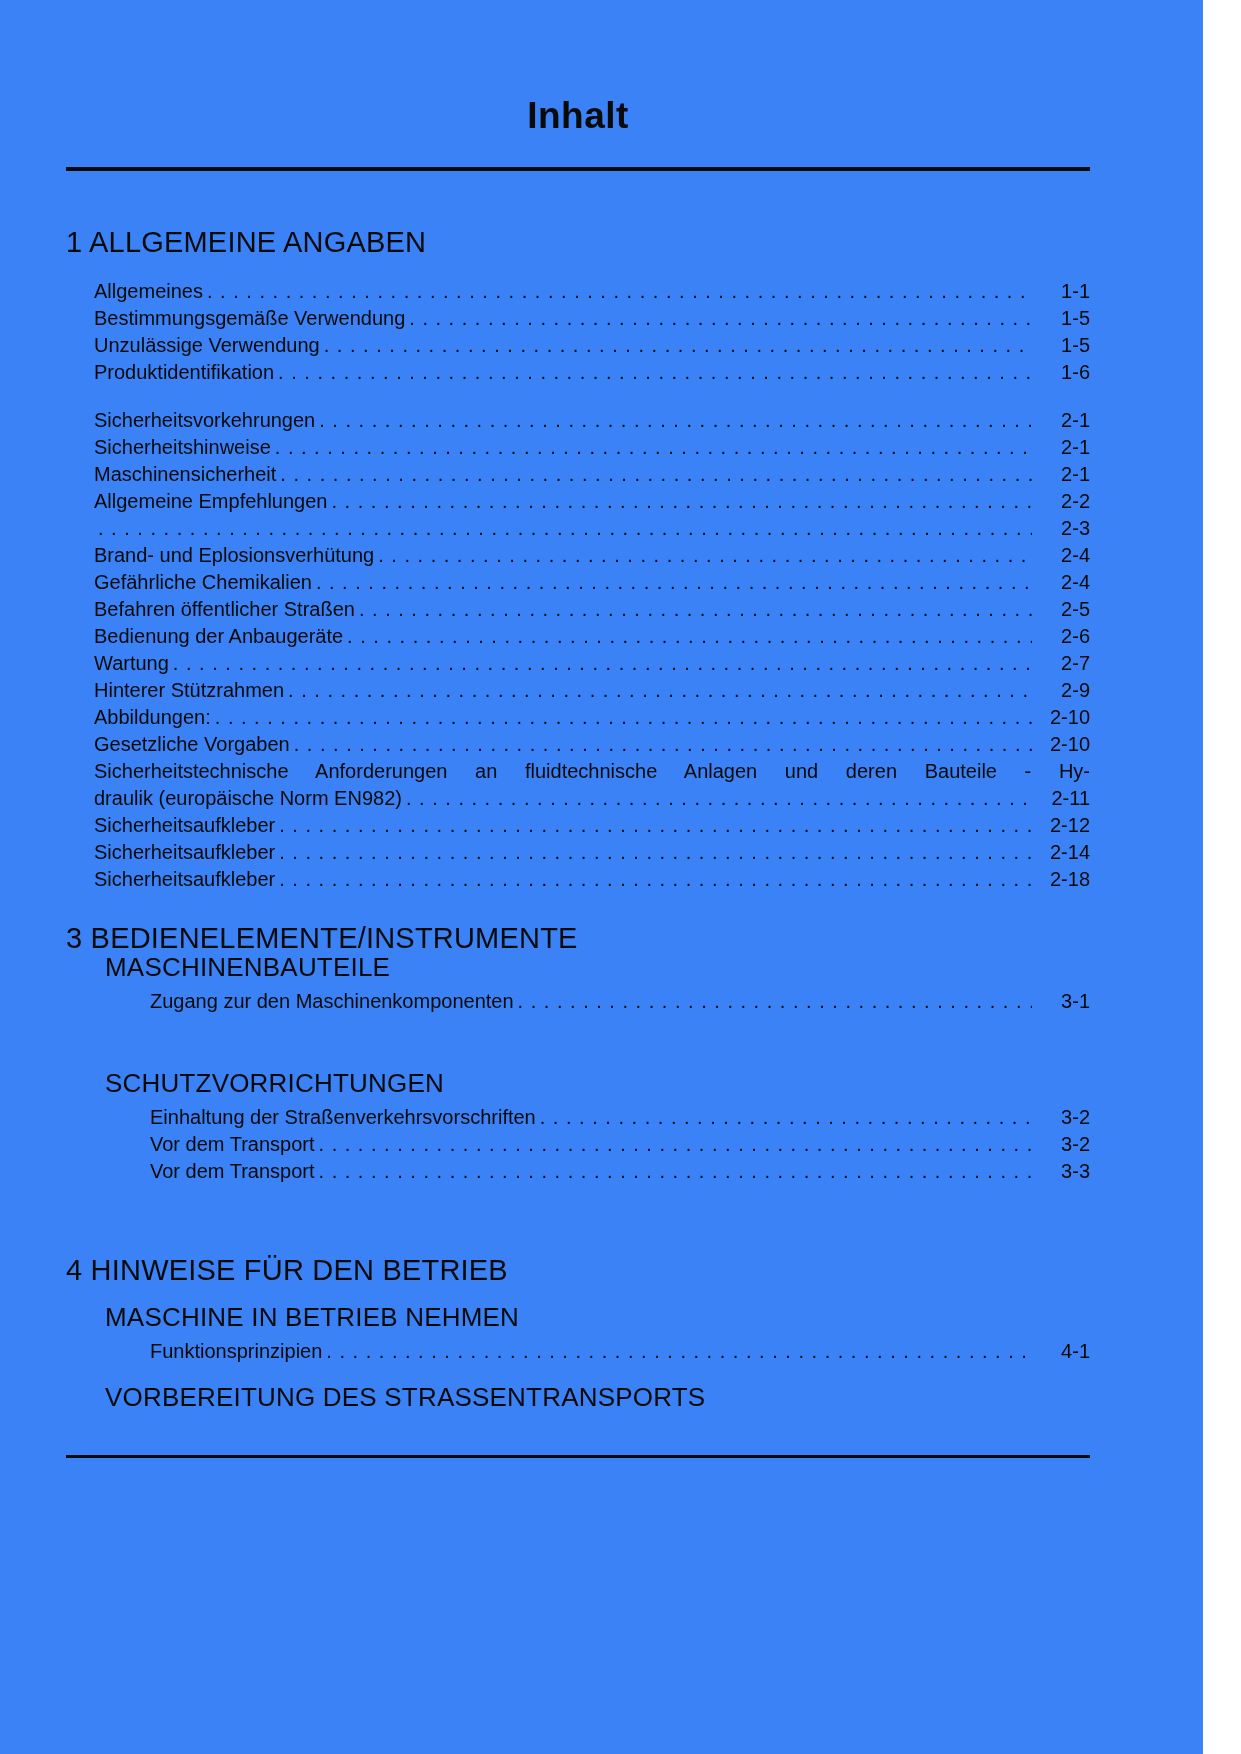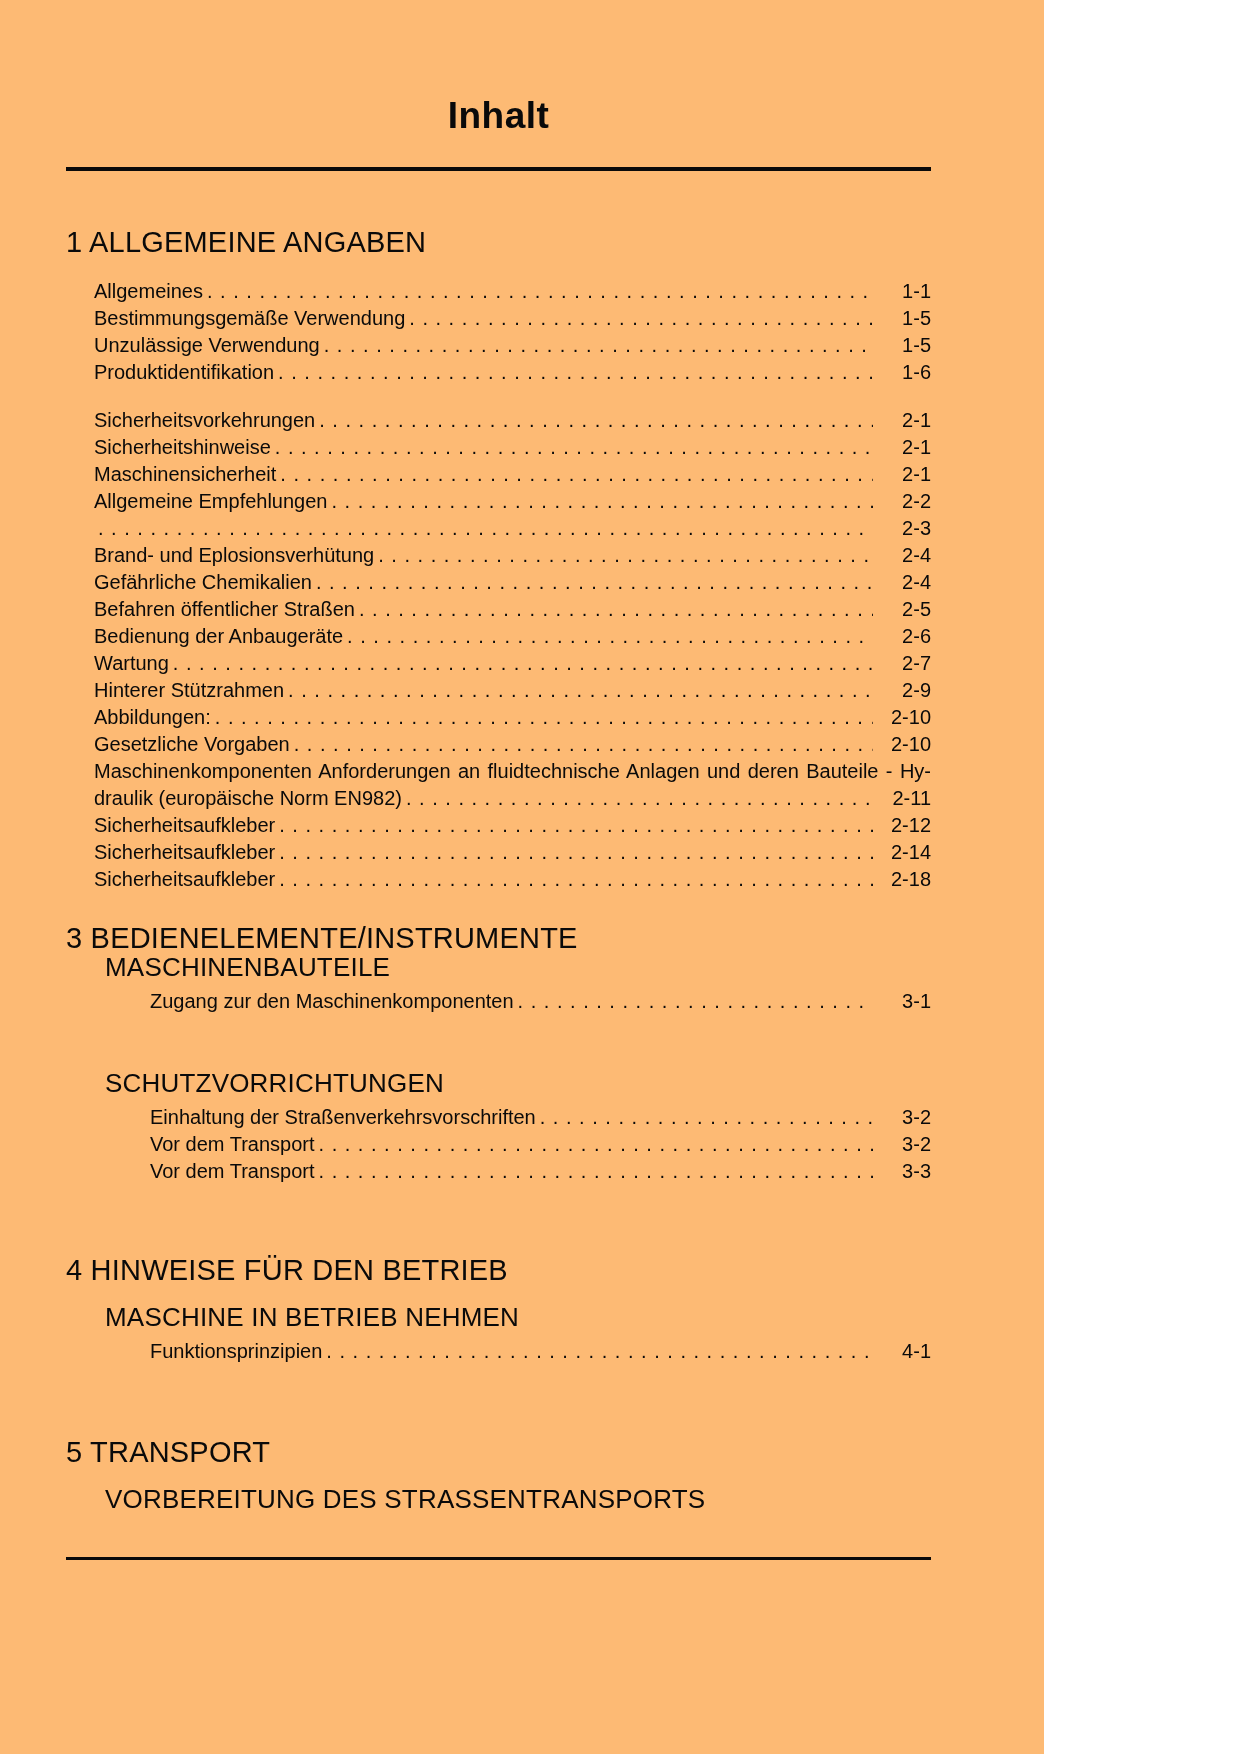--- a/index.html
+++ b/index.html
@@ -4,23 +4,23 @@
 <style>
   html, body {
     margin: 0;
     padding: 0;
     background: #ffffff;
     font-family: "Liberation Sans", sans-serif;
     color: #0a0a0a;
   }
   .page {
     position: relative;
-    width: 1044px;
+    width: 1203px;
     height: 1754px;
-    background: #fdba74;
+    background: #3b82f6;
     box-sizing: border-box;
     padding: 97px 113px 0 66px;
     overflow: hidden;
   }
   .title {
     margin: 0;
     font-size: 37px;
     line-height: 38px;
     font-weight: bold;
     text-align: center;
@@ -188,21 +188,21 @@
         <span class="lbl">Abbildungen:</span>
           <span class="dots"></span>
           <span class="pg">2-10</span>
       </div>
       <div class="entry">
         <span class="lbl">Gesetzliche Vorgaben</span>
           <span class="dots"></span>
           <span class="pg">2-10</span>
       </div>
       <div class="entry-wrap">
-        <div class="wrap-l1">Maschinenkomponenten Anforderungen an fluidtechnische Anlagen und deren Bauteile - Hy-</div>
+        <div class="wrap-l1">Sicherheitstechnische Anforderungen an fluidtechnische Anlagen und deren Bauteile - Hy-</div>
         <div class="wrap-l2">
           <span class="lbl">draulik (europäische Norm EN982)</span>
             <span class="dots"></span>
             <span class="pg">2-11</span>
         </div>
       </div>
       <div class="entry">
         <span class="lbl">Sicherheitsaufkleber</span>
           <span class="dots"></span>
           <span class="pg">2-12</span>
@@ -265,21 +265,20 @@
         <div class="entry">
           <span class="lbl">Funktionsprinzipien</span>
             <span class="dots"></span>
             <span class="pg">4-1</span>
         </div>
       </div>
     </div>
   </section>
 
   <section class="sec-5">
-    <h2 class="sec-h"><span>5</span> <span>TRANSPORT</span></h2>
 
     <div class="sub">
       <h3 class="sub-h">VORBEREITUNG DES STRASSENTRANSPORTS</h3>
     </div>
   </section>
 
   <div class="rule-bottom"></div>
 
 </div>
 

